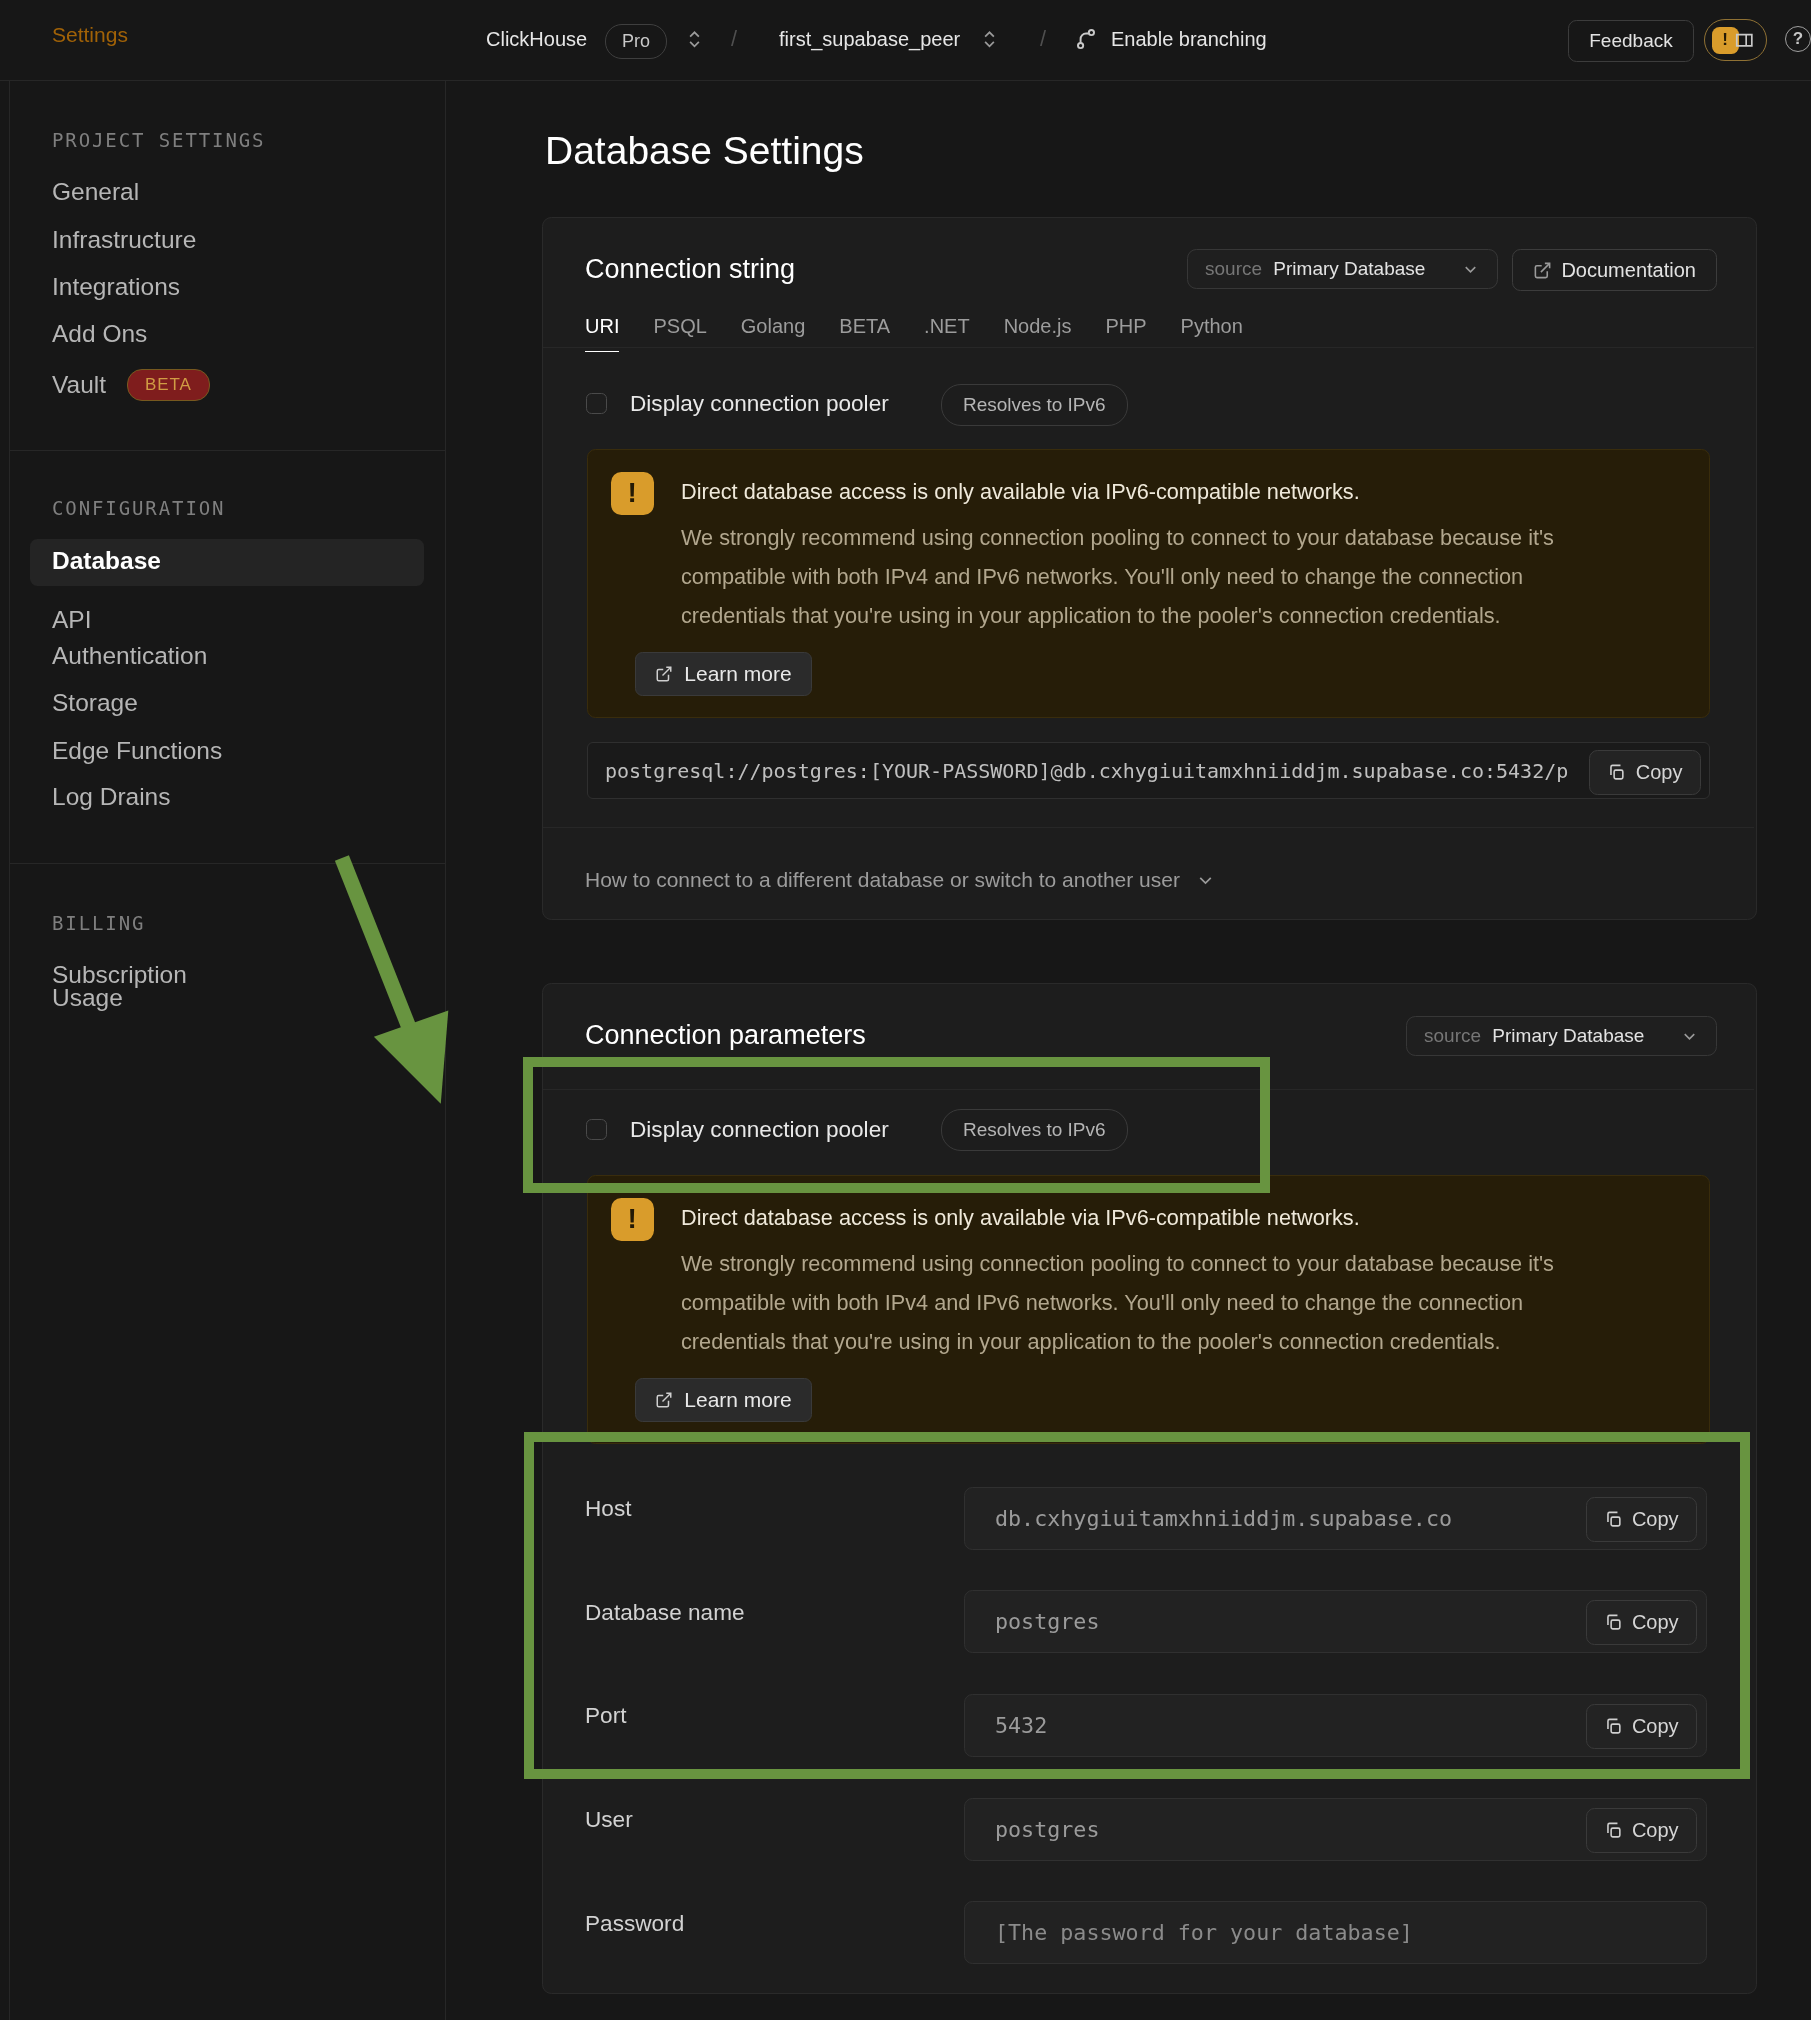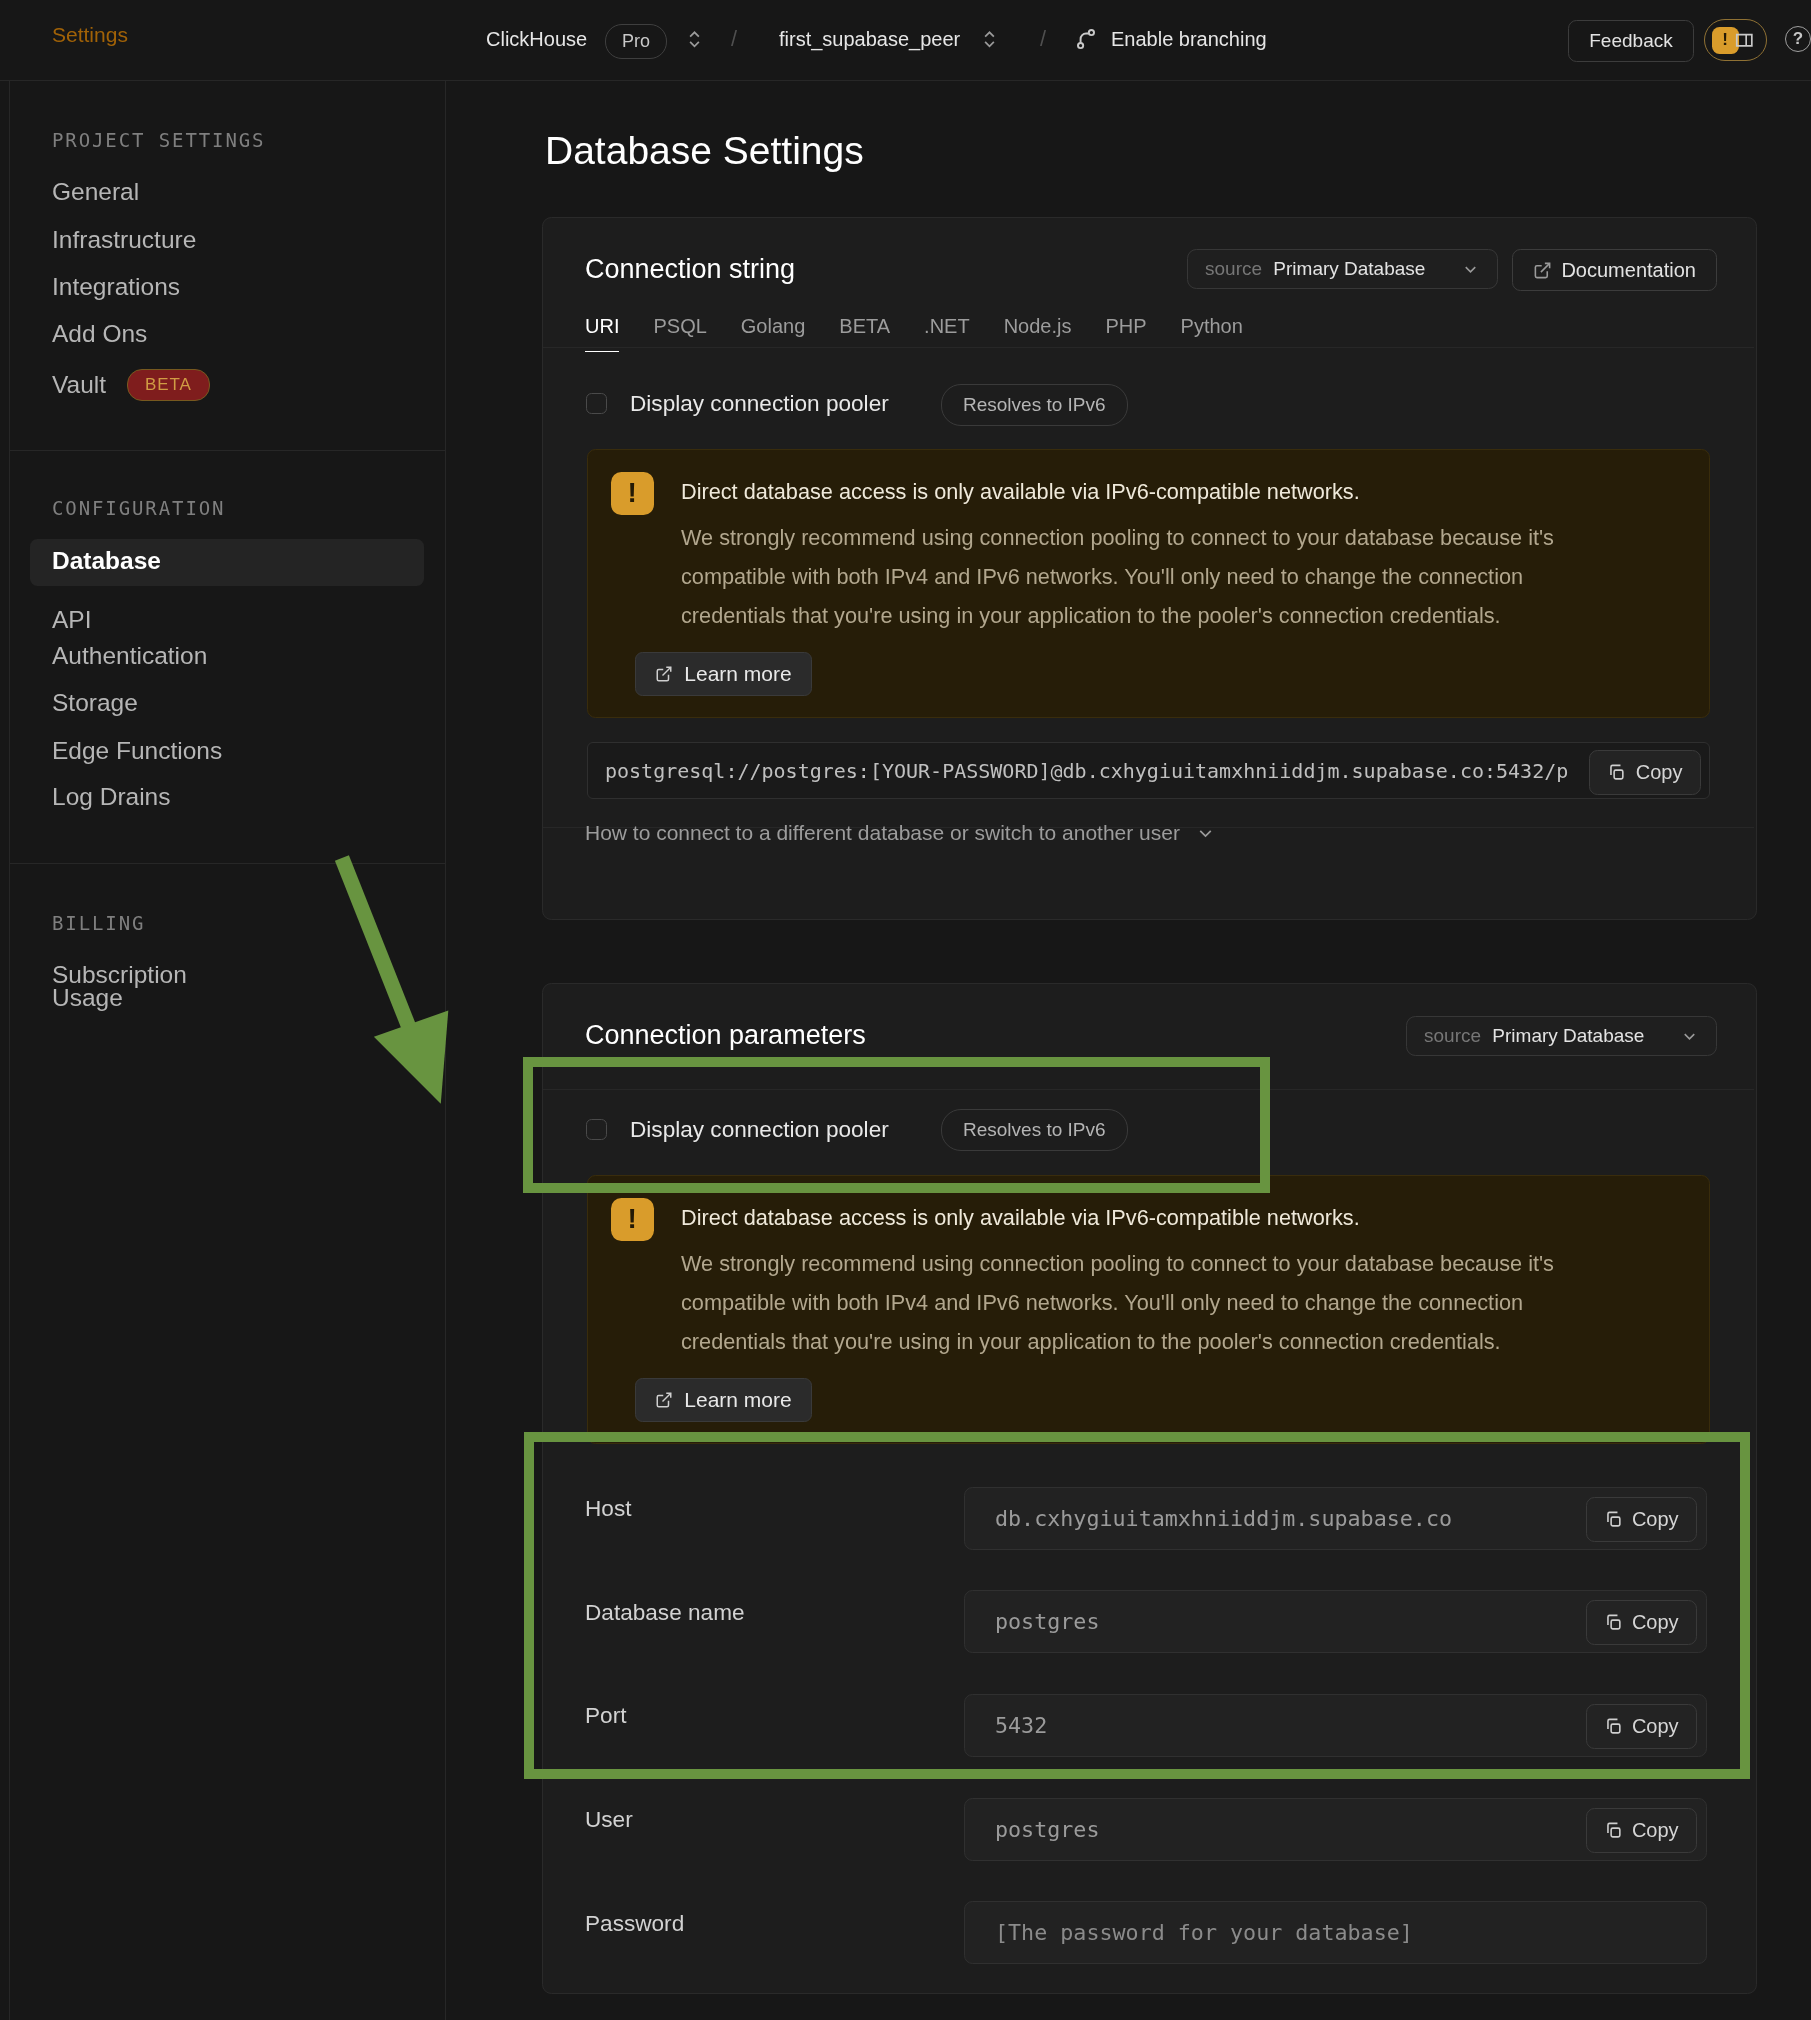--- a/index.html
+++ b/index.html
@@ -230,21 +230,21 @@
           <svg width="19" height="19" viewBox="0 0 24 24" fill="none" stroke="currentColor" stroke-width="2">
               <rect x="9" y="9" width="11" height="11" rx="2"></rect>
               <path d="M5 15V5a2 2 0 0 1 2-2h10"></path>
             </svg>
         </span>
         <span>Copy</span>
       </div>
     </div>
 
     <div class="hline" style="left:0;top:609px;width:1211px;"></div>
-    <div class="abs footer-link" style="left:42px;top:603px;">
+    <div class="abs footer-link" style="left:42px;top:650px;">
       <span>How to connect to a different database or switch to another user</span>
       <span class="icon">
         <svg width="21" height="21" viewBox="0 0 24 24" fill="none" stroke="currentColor" stroke-width="2">
             <path d="M6 9l6 6 6-6"></path>
           </svg>
       </span>
     </div>
   </div>
 
   <div class="card" style="top:983px;height:1009px;">

